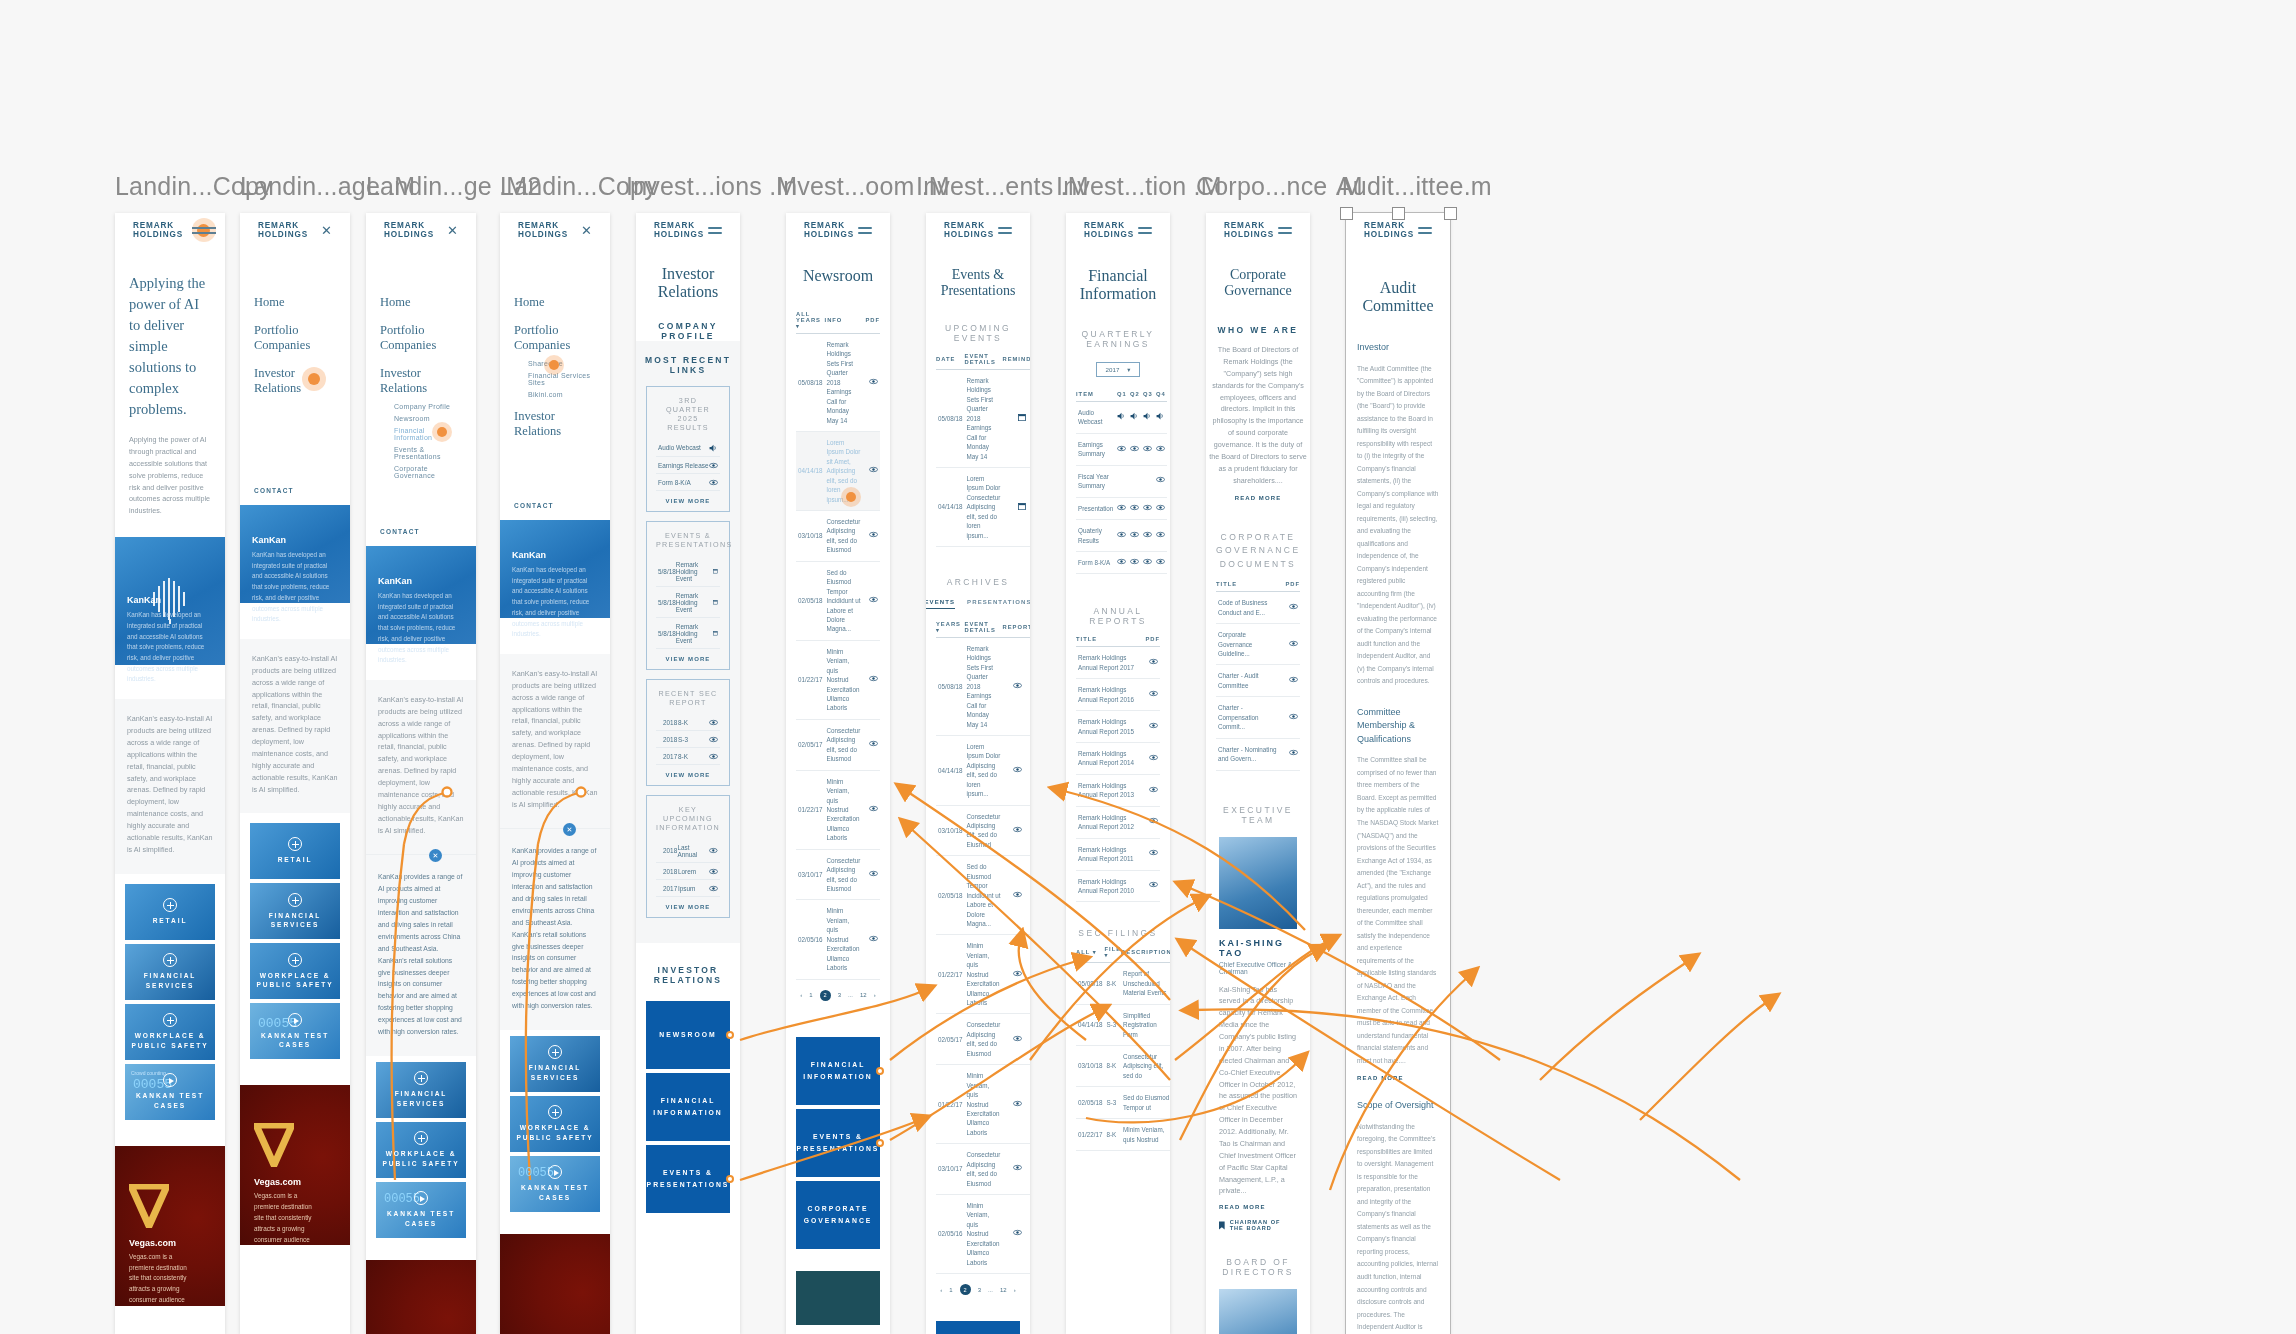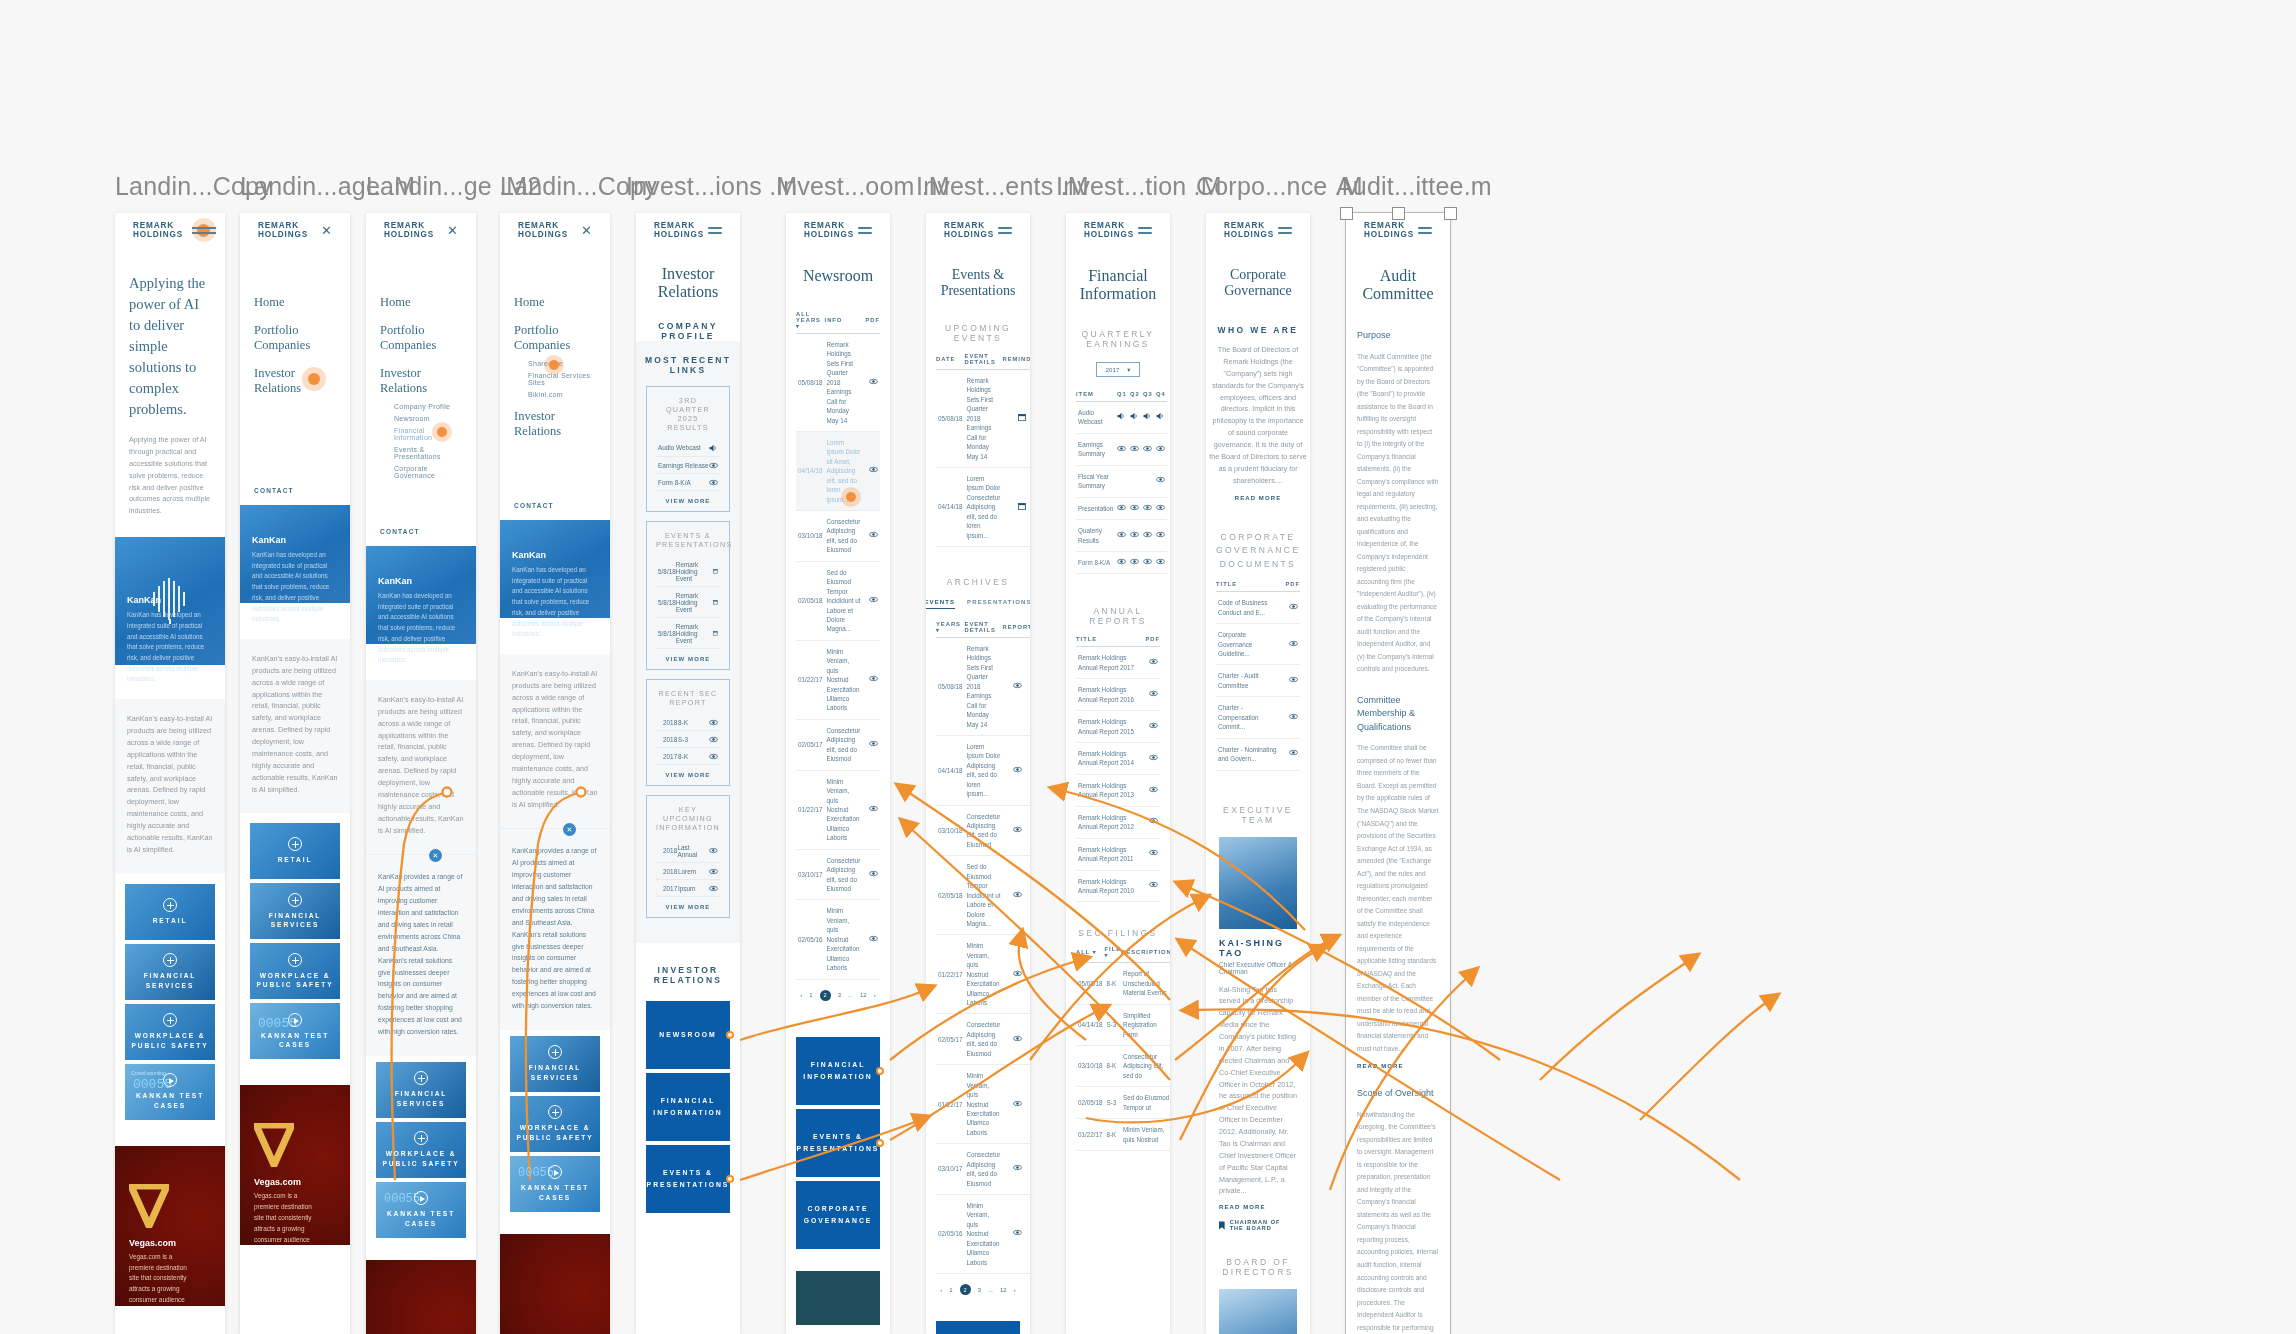--- a/index.html
+++ b/index.html
@@ -1106,23 +1106,23 @@
   </div>
 
   <div class="artboard" style="left:1346px;width:104px;height:1121px;outline:1px solid #b9b9b9">
     <div class="topbar">
       <span class="brand">REMARK HOLDINGS</span>
       <span class="hamburger">
           <i></i>
           <i></i>
         </span>
     </div>
-    <div class="serif-h1" style="margin:20px 0 26px">Audit Committee</div>
+    <div class="serif-h1" style="margin:32px 0 26px">Audit Committee</div>
     <div style="padding:0 11px">
-      <div class="doc-h">Purpose</div>
+      <div class="doc-h">Investor</div>
       <div class="doc-p">The Audit Committee (the "Committee") is appointed by the Board of Directors (the "Board") to provide assistance to the Board in fulfilling its oversight responsibility with respect to (i) the integrity of the Company's financial statements, (ii) the Company's compliance with legal and regulatory requirements, (iii) selecting, and evaluating the qualifications and independence of, the Company's independent registered public accounting firm (the "Independent Auditor"), (iv) evaluating the performance of the Company's internal audit function and the Independent Auditor, and (v) the Company's internal controls and procedures.</div>
 
       <div class="doc-h" style="margin-top:18px">Committee Membership &amp; Qualifications</div>
       <div class="doc-p">The Committee shall be comprised of no fewer than three members of the Board. Except as permitted by the applicable rules of The NASDAQ Stock Market ("NASDAQ") and the provisions of the Securities Exchange Act of 1934, as amended (the "Exchange Act"), and the rules and regulations promulgated thereunder, each member of the Committee shall satisfy the independence and experience requirements of the applicable listing standards of NASDAQ and the Exchange Act. Each member of the Committee must be able to read and understand fundamental financial statements and must not have....</div>
       <div class="readmore">READ MORE</div>
 
       <div class="doc-h" style="margin-top:18px">Scope of Oversight</div>
       <div class="doc-p">Notwithstanding the foregoing, the Committee's responsibilities are limited to oversight.  Management is responsible for the preparation, presentation and integrity of the Company's financial statements as well as the Company's financial reporting process, accounting policies, internal audit function, internal accounting controls and disclosure controls and procedures.  The Independent Auditor is responsible for performing an audit of the Company's annual financial statements, expressing an opinion as to the conformity of such annual financial statements with generally accepted accounting principles ("GAAP") and....</div>
 
     </div>

